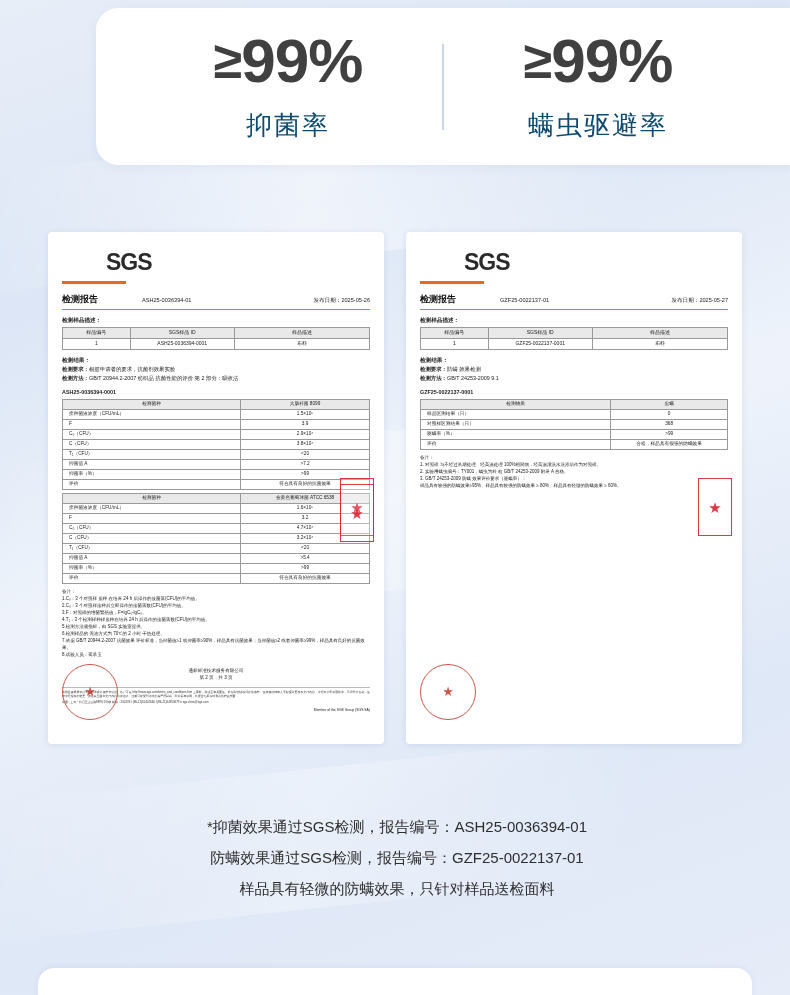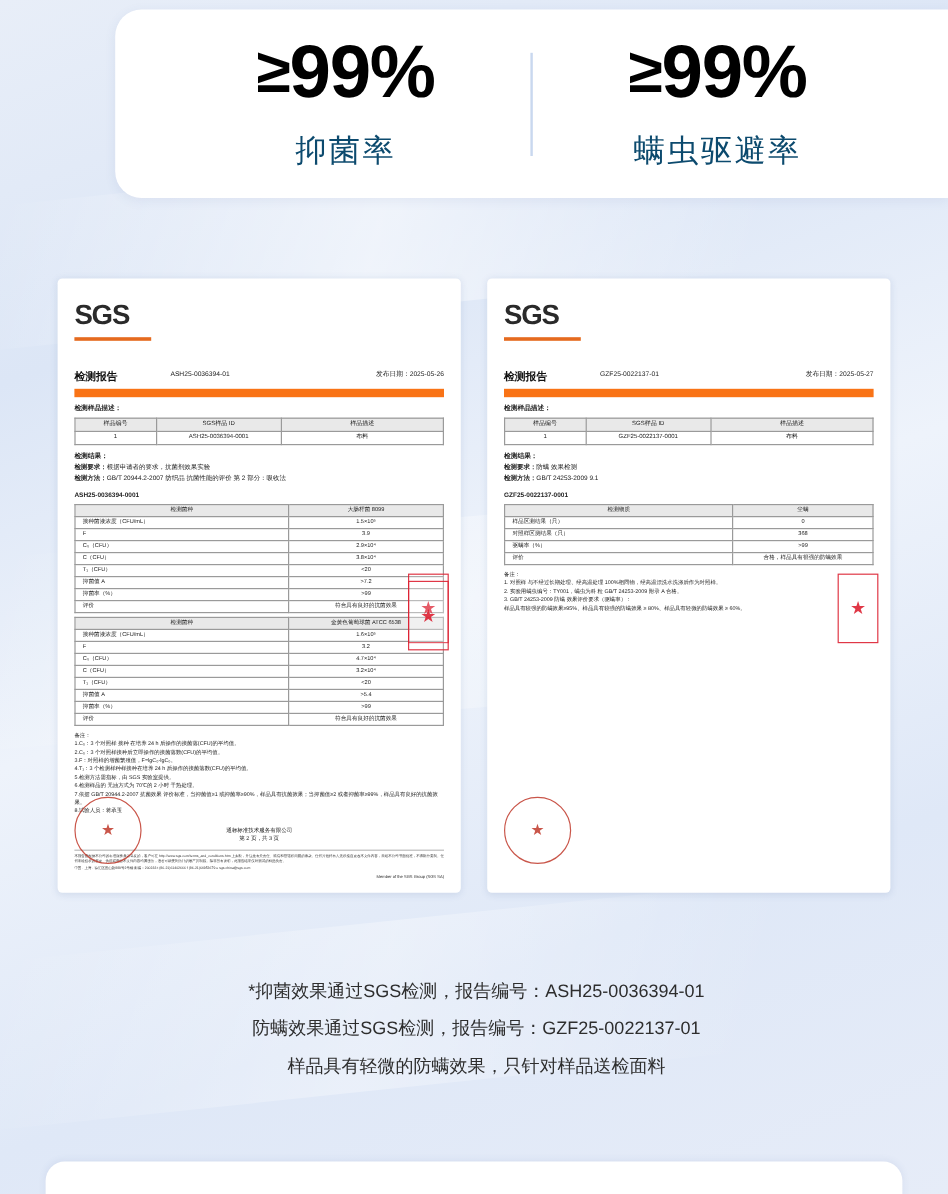--- a/index.html
+++ b/index.html
@@ -35,21 +35,21 @@
   .stat {
     width: 264px;
     text-align: center;
     color: #2b4b8f;
   }
   .stat .num {
     font-size: 62px;
     font-weight: bold;
     letter-spacing: -1px;
     line-height: 1;
-    color: #000000;
+    color: #404040;
     display: block;
   }
   .stat .num .ge { font-size: 52px; position: relative; top: -4px; }
   .stat .cap {
     margin-top: 16px;
     font-size: 26px;
     color: #0c4a6e;
     letter-spacing: 2px;
   }
   .divider-v {
@@ -77,28 +77,29 @@
     line-height: 1.45;
     overflow: hidden;
   }
   .sgs-logo {
     font-size: 23px;
     font-weight: bold;
     letter-spacing: -1px;
     color: #2a2a2a;
     font-family: "Liberation Sans", sans-serif;
     display: inline-block;
+    margin-left: 44px;
   }
   .sgs-underline {
     width: 64px; height: 3px; background: #e56a1f; margin-top: 2px;
   }
   .rpt-title-row {
-    display: flex; align-items: flex-start;
-    margin-top: 24px;
-    border-bottom: 7px solid #f97316;
+    display: flex; align-items: center;
+    margin-top: 9px;
+    border-bottom: 1px solid #f97316;
     padding-bottom: 3px;
   }
   .rpt-title { font-size: 9px; font-weight: bold; color: #111; }
   .rpt-no { font-size: 5.6px; margin-left: 44px; }
   .rpt-date { font-size: 5.6px; margin-left: auto; }
   .sec-h { font-size: 5.6px; font-weight: bold; margin: 6px 0 2px; }
   table.rt { width: 100%; border-collapse: collapse; font-size: 5px; }
   table.rt th, table.rt td {
     border: .5px solid #9a9a9a; padding: 1.5px 2px; text-align: center;
   }

